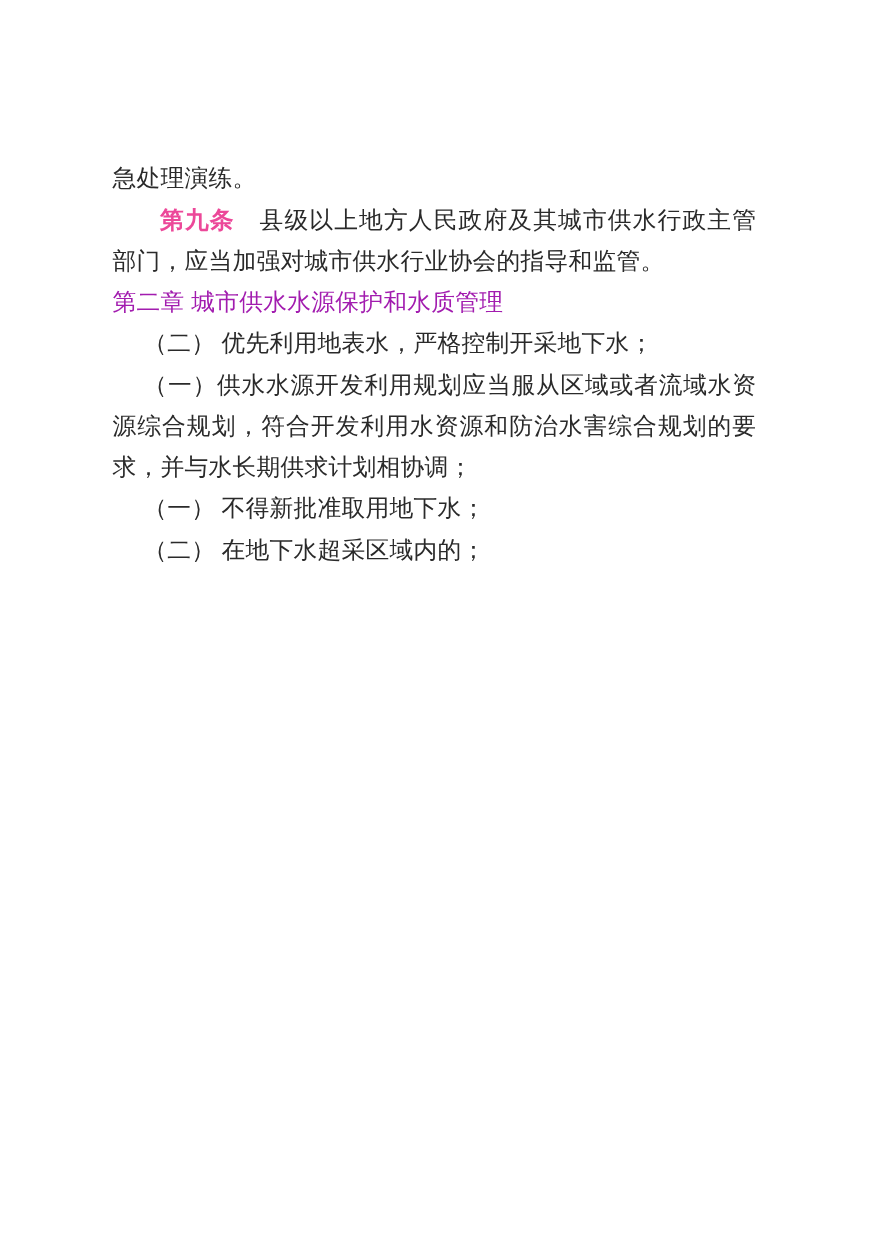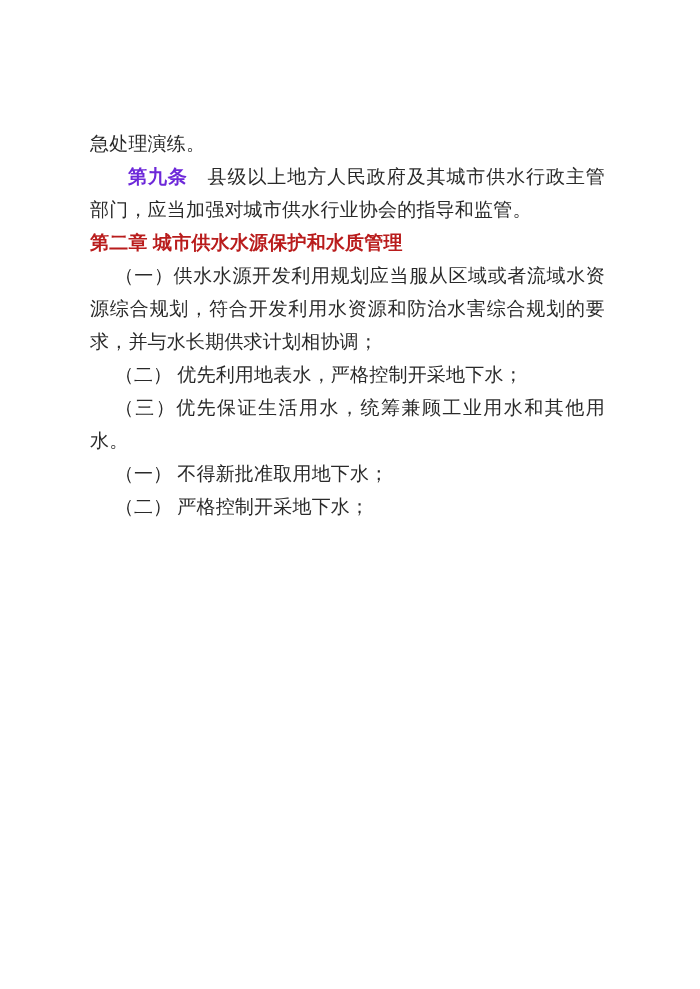--- a/index.html
+++ b/index.html
@@ -23,52 +23,51 @@
     font-size: 19px;
     line-height: 33px;
     text-align: justify;
     text-align-last: left;
     letter-spacing: 0.2px;
   }
   .indent { text-indent: 2em; }
   .list-item { text-indent: 1.3em; }
   .article-label {
     font-weight: bold;
-    color: #6d28d9;
+    color: #ec4899;
     font-family: "Liberation Sans", "DejaVu Sans", sans-serif;
   }
   .chapter-heading {
     margin: 33px 0;
     font-size: 19.5px;
     line-height: 33px;
-    font-weight: bold;
+    font-weight: normal;
     text-align: center;
-    color: #b91c1c;
+    color: #a21caf;
     font-family: "Liberation Sans", "DejaVu Sans", sans-serif;
   }
 </style>
 </head>
 <body>
 
 <div class="page">
 
   <p><span>急处理演练。</span></p>
 
   <p class="indent"><span class="article-label">第九条</span><span>　县级以上地方人民政府及其城市供水行政主管部门，应当加强对城市供水行业协会的指导和监管。</span></p>
 
 
   <p class="chapter-heading"><span>第二章 城市供水水源保护和水质管理</span></p>
 
 
 
+  <p class="list-item"><span>（二） 优先利用地表水，严格控制开采地下水；</span></p>
+
   <p class="list-item"><span>（一）供水水源开发利用规划应当服从区域或者流域水资源综合规划，符合开发利用水资源和防治水害综合规划的要求，并与水长期供求计划相协调；</span></p>
 
-  <p class="list-item"><span>（二） 优先利用地表水，严格控制开采地下水；</span></p>
-
-  <p class="list-item"><span>（三）优先保证生活用水，统筹兼顾工业用水和其他用水。</span></p>
 
 
 
   <p class="list-item"><span>（一） 不得新批准取用地下水；</span></p>
 
-  <p class="list-item"><span>（二） 严格控制开采地下水；</span></p>
+  <p class="list-item"><span>（二） 在地下水超采区域内的；</span></p>
 
 </div>
 
 </body></html>

